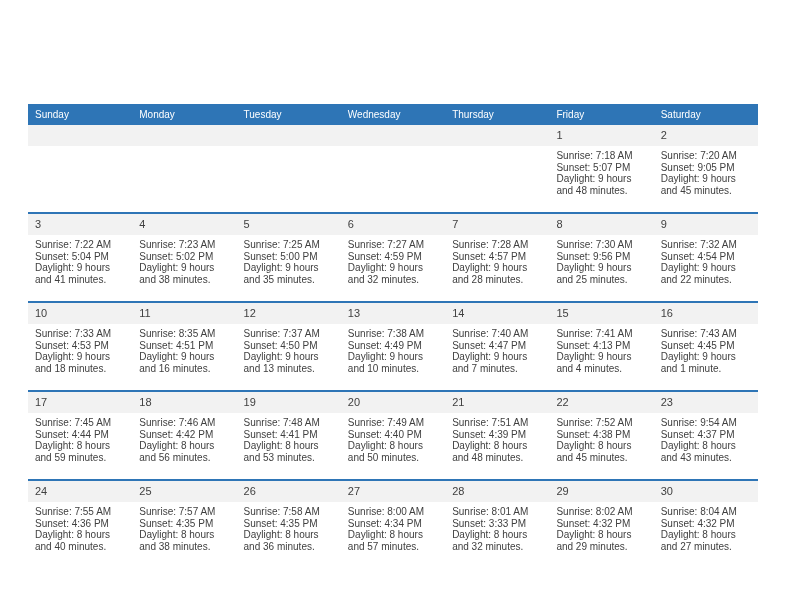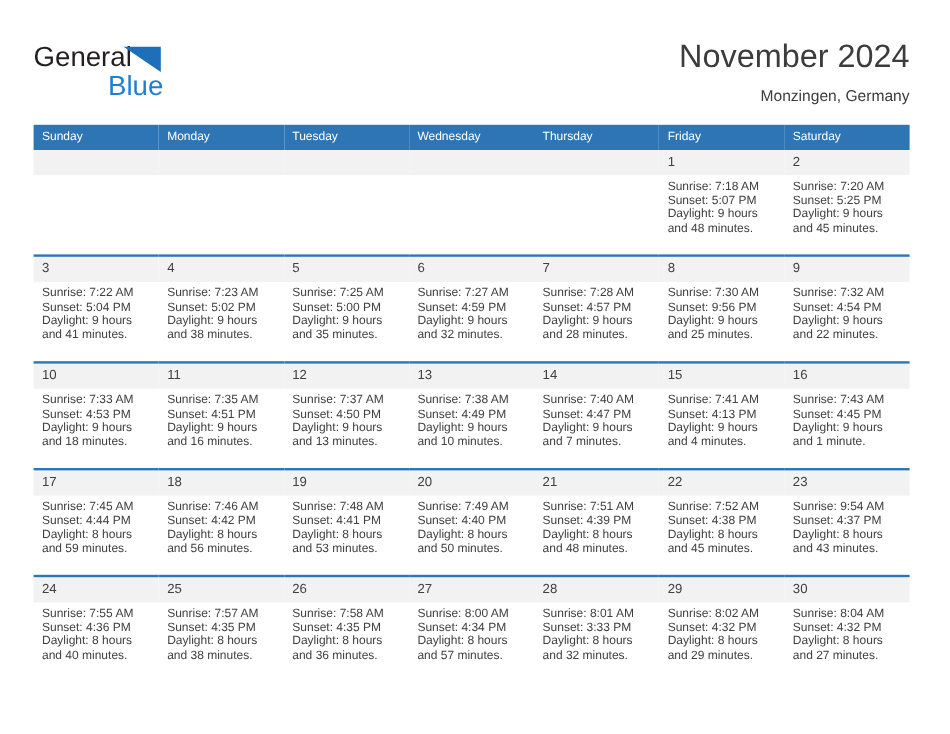--- a/index.html
+++ b/index.html
@@ -135,34 +135,20 @@
   }
   .cellbody div {
     white-space: nowrap;
   }
 </style>
 </head>
 <body>
 
 <div class="page">
 
-  <div class="header">
-
-    <div class="brand">
-      <span class="brand-general">General</span>
-      <span class="brand-mark"></span>
-      <span class="brand-blue">Blue</span>
-    </div>
-
-    <div class="title-block">
-      <h1 class="cal-title">November 2024</h1>
-      <div class="cal-subtitle">Monzingen, Germany</div>
-    </div>
-
-  </div>
 
   <table class="calendar">
     <thead>
       <tr>
         <th>Sunday</th>
         <th>Monday</th>
         <th>Tuesday</th>
         <th>Wednesday</th>
         <th>Thursday</th>
         <th>Friday</th>
@@ -192,21 +178,21 @@
               <div>Sunrise: 7:18 AM</div>
               <div>Sunset: 5:07 PM</div>
               <div>Daylight: 9 hours</div>
               <div>and 48 minutes.</div>
             </div>
           </td>
           <td>
             <div class="daynum">2</div>
             <div class="cellbody">
               <div>Sunrise: 7:20 AM</div>
-              <div>Sunset: 5:25 PM</div>
+              <div>Sunset: 9:05 PM</div>
               <div>Daylight: 9 hours</div>
               <div>and 45 minutes.</div>
             </div>
           </td>
         </tr>
         <tr class="week-2">
           <td>
             <div class="daynum">3</div>
             <div class="cellbody">
               <div>Sunrise: 7:22 AM</div>
@@ -276,21 +262,21 @@
             <div class="cellbody">
               <div>Sunrise: 7:33 AM</div>
               <div>Sunset: 4:53 PM</div>
               <div>Daylight: 9 hours</div>
               <div>and 18 minutes.</div>
             </div>
           </td>
           <td>
             <div class="daynum">11</div>
             <div class="cellbody">
-              <div>Sunrise: 7:35 AM</div>
+              <div>Sunrise: 8:35 AM</div>
               <div>Sunset: 4:51 PM</div>
               <div>Daylight: 9 hours</div>
               <div>and 16 minutes.</div>
             </div>
           </td>
           <td>
             <div class="daynum">12</div>
             <div class="cellbody">
               <div>Sunrise: 7:37 AM</div>
               <div>Sunset: 4:50 PM</div>

